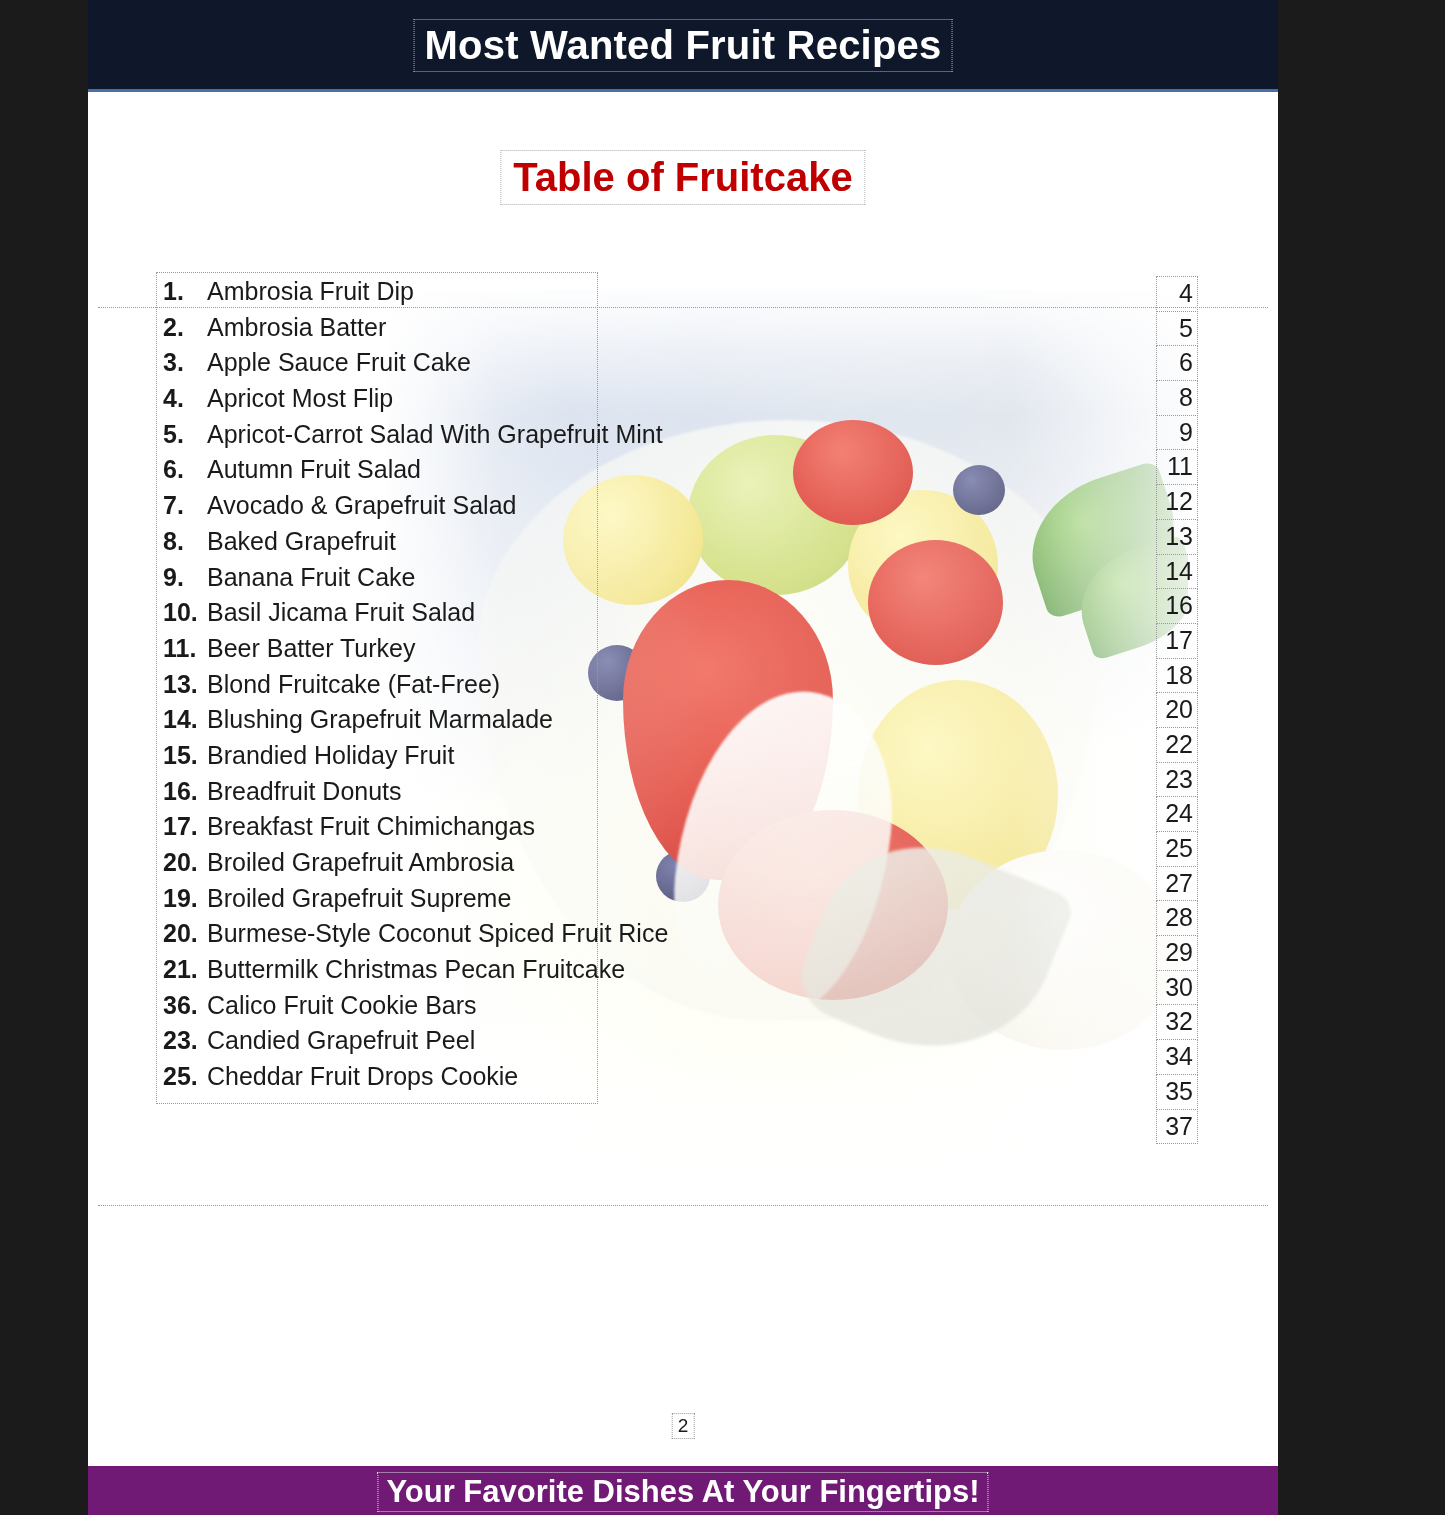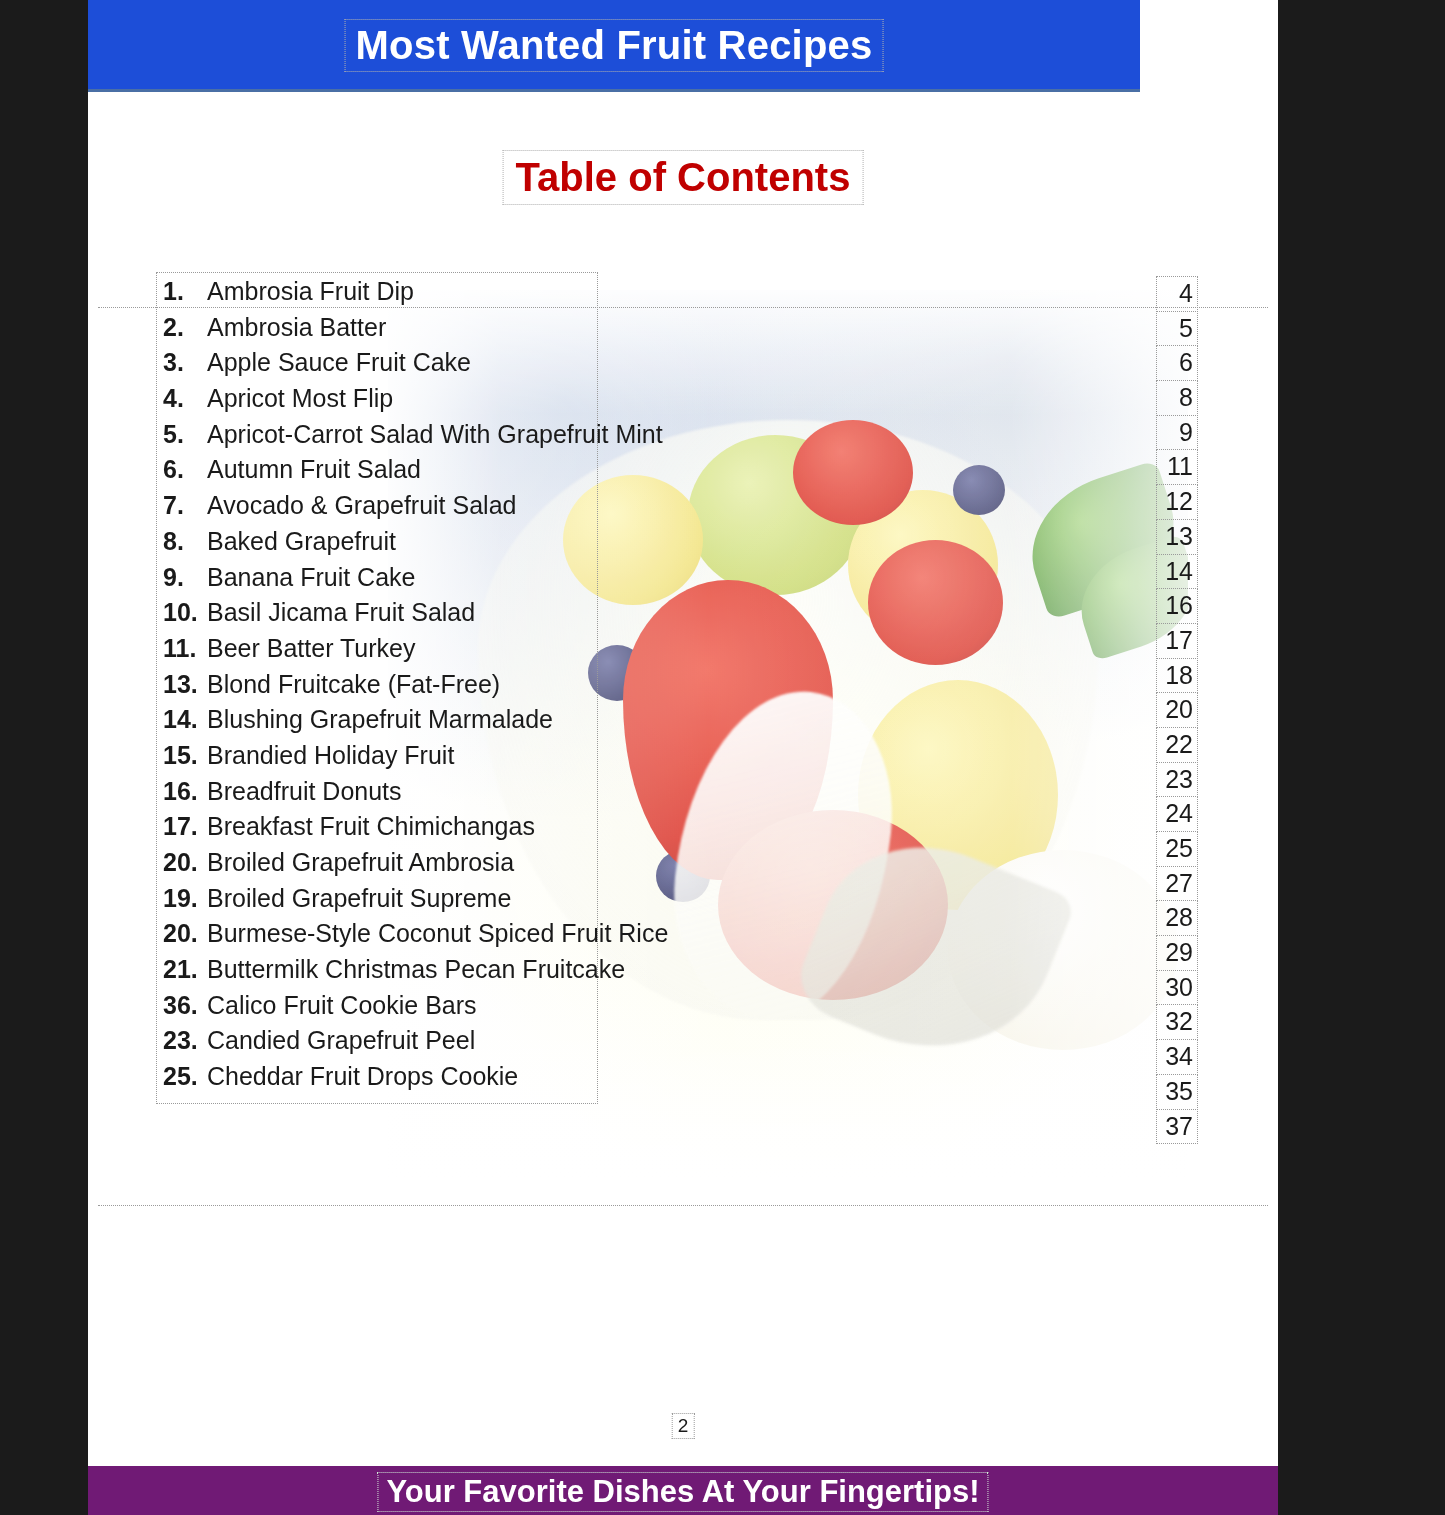--- a/index.html
+++ b/index.html
@@ -22,23 +22,23 @@
     height: 1515px;
     background: #ffffff;
     overflow: hidden;
   }
 
   
   .header-banner {
     position: absolute;
     left: 0;
     top: 0;
-    width: 1052px;
+    width: 1190px;
     height: 92px;
-    background: #1d4ed8;
+    background: #0f172a;
     border-bottom: 3px solid #4a6fa5;
     box-sizing: border-box;
     text-align: right;
   }
   .header-title {
     position: absolute;
     left: 50%;
     top: 19px;
     transform: translateX(-50%);
     color: #ffffff;
@@ -259,21 +259,21 @@
     <div class="fr melon-y" style="left:470px;top:390px;width:200px;height:230px;"></div>
     <div class="fr straw" style="left:330px;top:520px;width:230px;height:190px;"></div>
     <div class="fr cream" style="left:560px;top:560px;width:230px;height:200px;"></div>
     <div class="mint" style="left:640px;top:190px;width:150px;height:120px;"></div>
     <div class="mint" style="left:690px;top:260px;width:120px;height:95px;"></div>
     <div class="swirl"></div>
     <div class="spoon"></div>
     <div class="photo-fade"></div>
   </div>
 
-  <div class="toc-title">Table of Contents</div>
+  <div class="toc-title">Table of Fruitcake</div>
 
   <div class="dotted-rule rule-top"></div>
   <div class="dotted-rule rule-bottom"></div>
 
   <div class="toc-wrap">
     <div class="toc-entries" id="toc-entries">
         <div class="toc-row">
           <span class="toc-num">1.</span>
           <span class="toc-label">Ambrosia Fruit Dip</span>
         </div>

